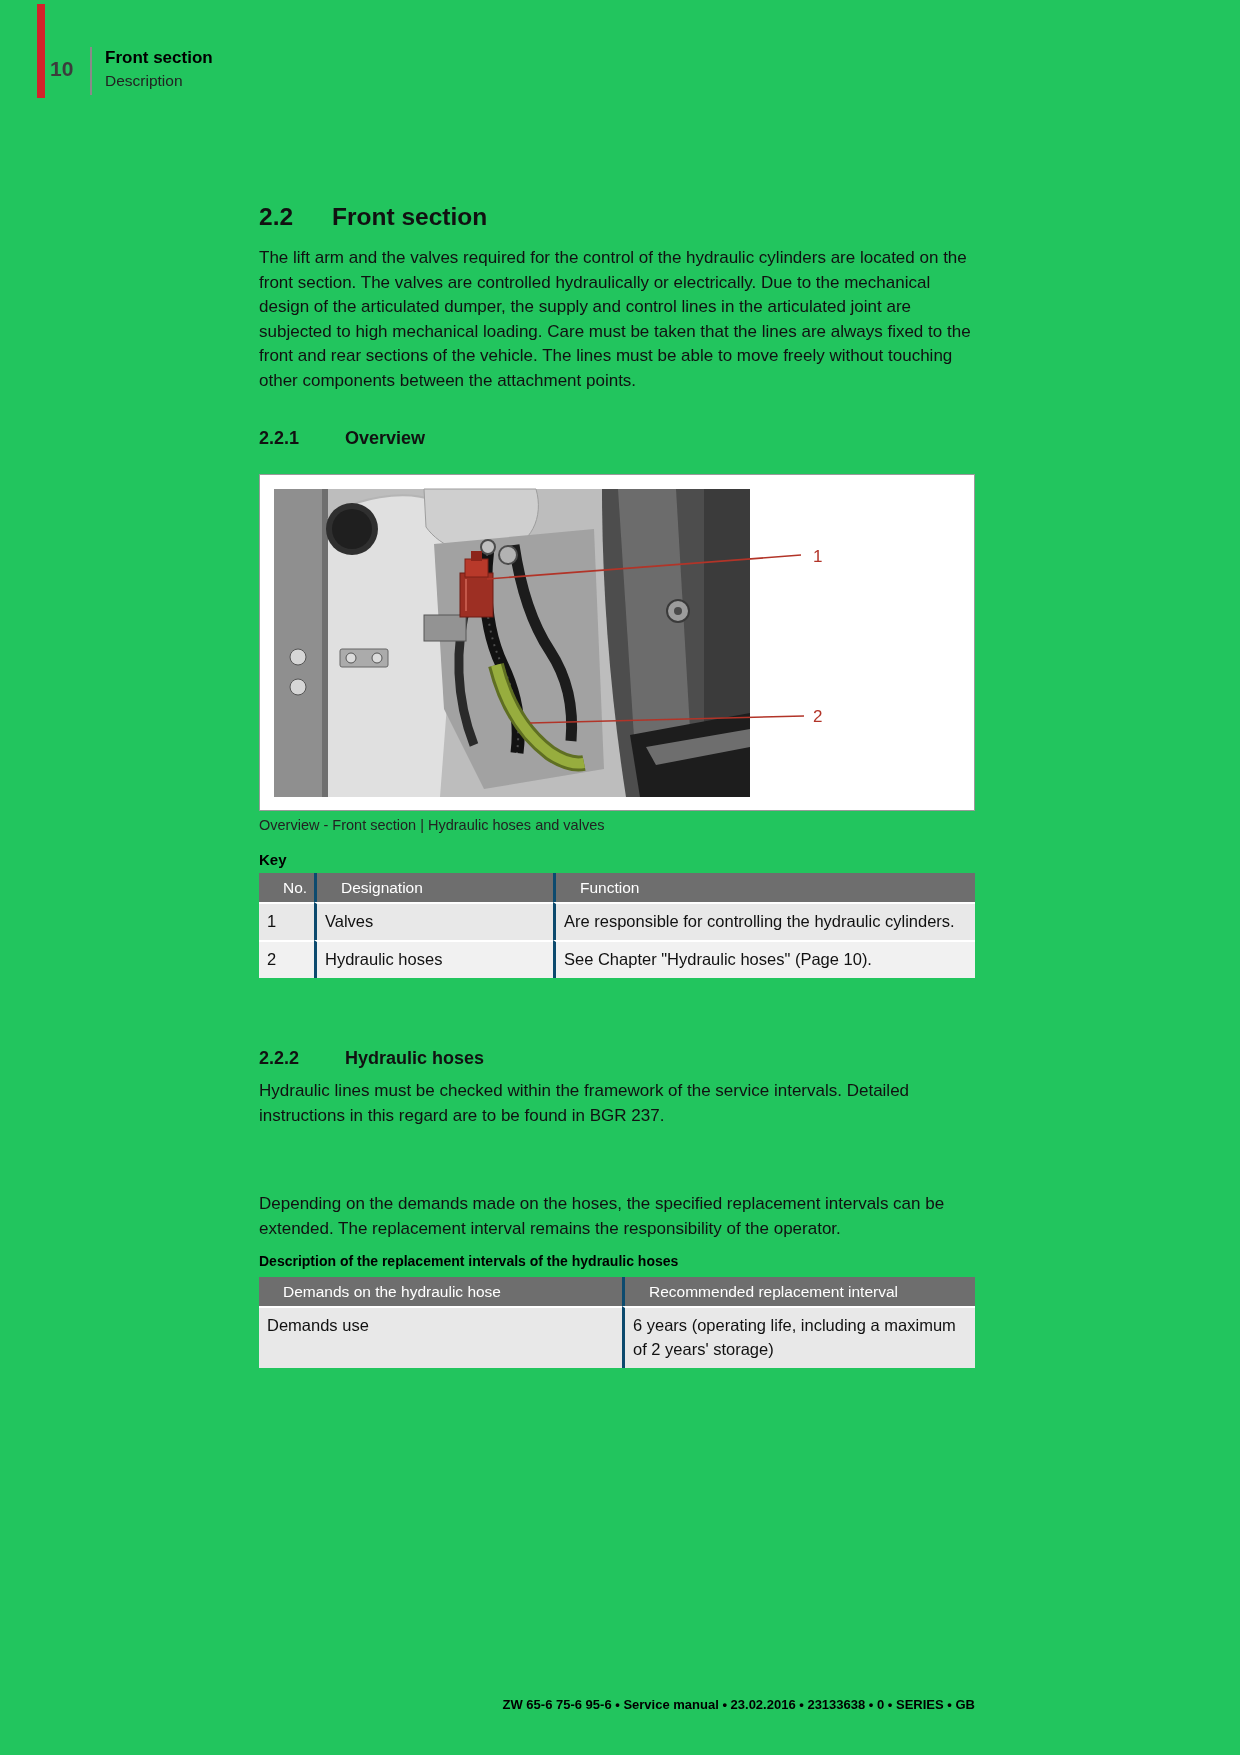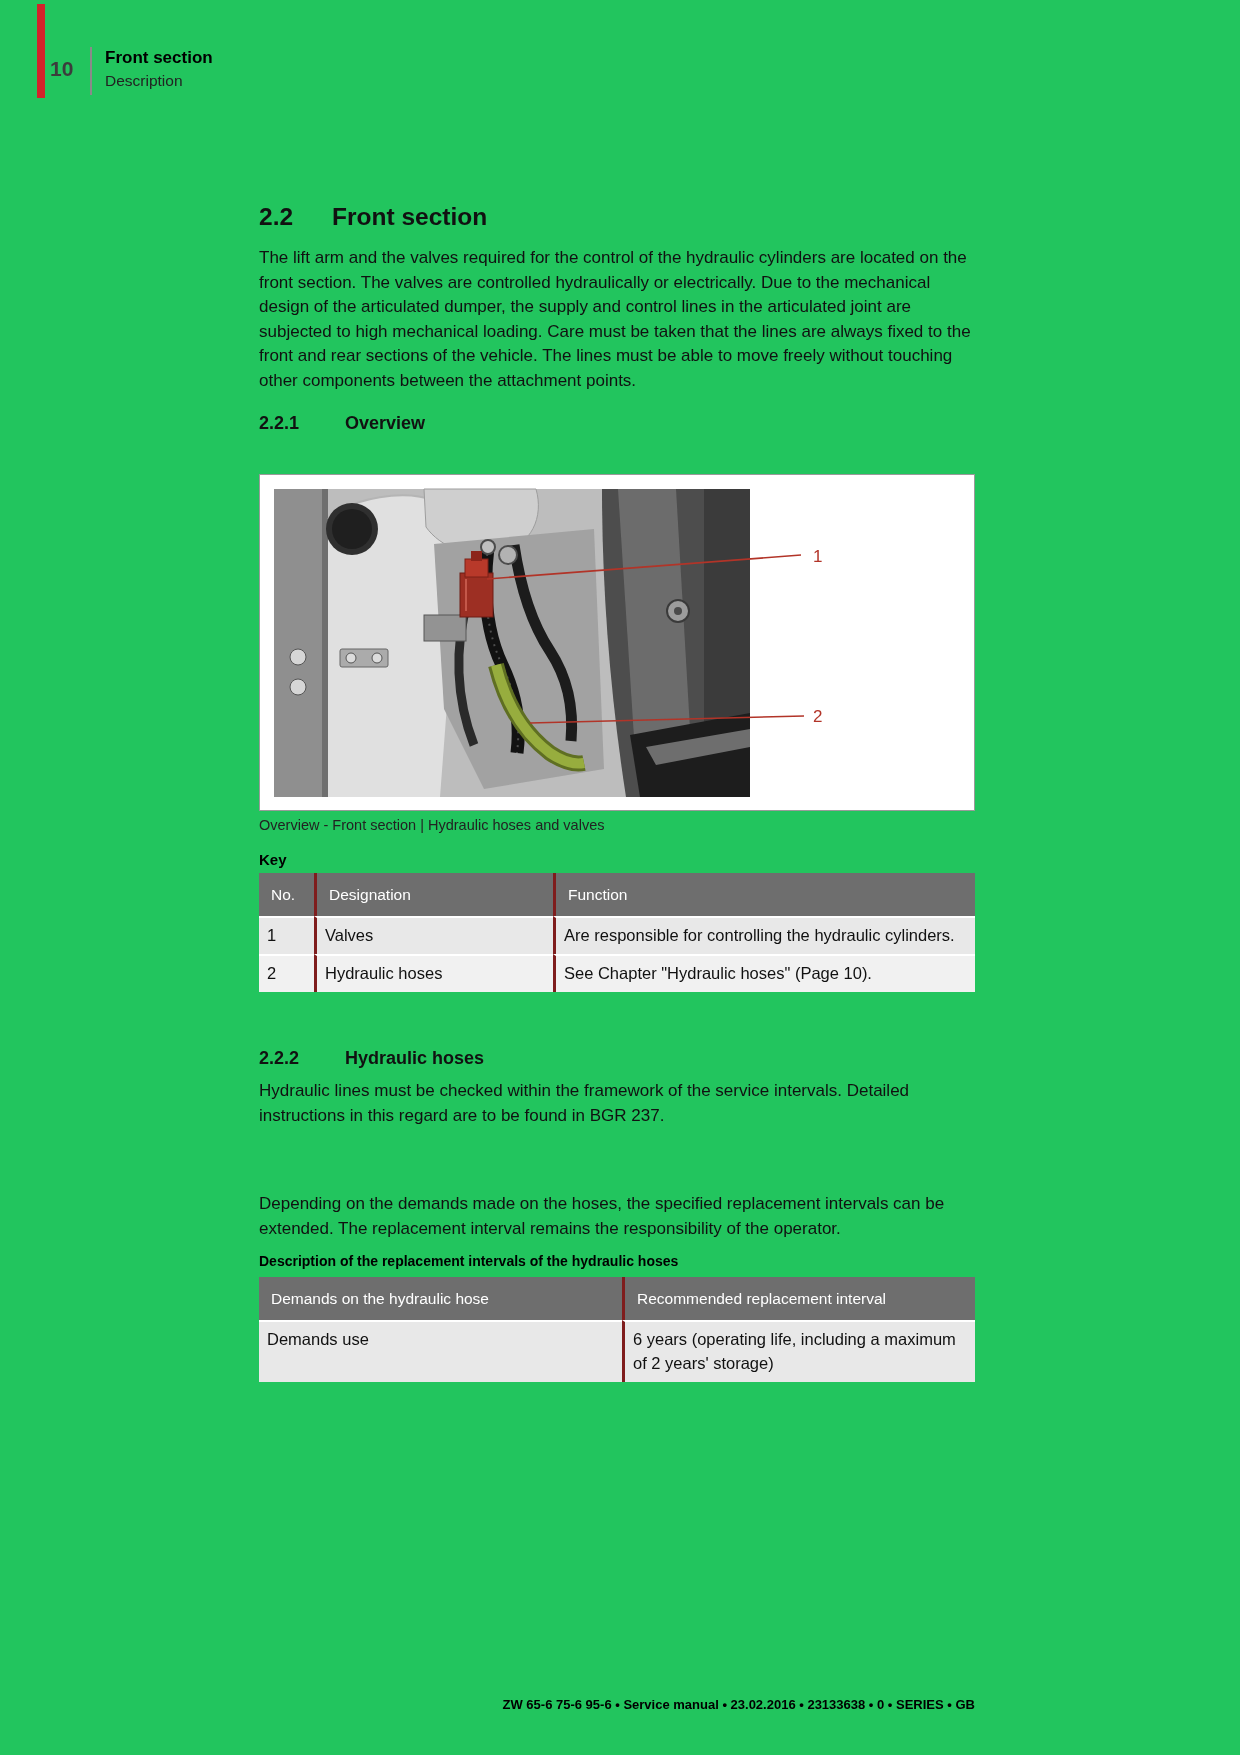--- a/index.html
+++ b/index.html
@@ -19,37 +19,37 @@
   .chapter .s { font-size:15.5px; color:#222; margin-top:4px; }
 
   
   .abs { position:absolute; left:259px; width:716px; }
   .h1 { top:203px; display:flex; font-size:24.5px; font-weight:bold; color:#111; }
   .h1 .num { width:73px; flex:0 0 auto; }
   .h2 { display:flex; font-size:18px; font-weight:bold; color:#111; }
   .h2 .num { width:86px; flex:0 0 auto; }
   .body-text { font-size:17px; line-height:24.5px; color:#111; }
   .p-intro { top:246px; }
-  .h2-overview { top:413px; }
+  .h2-overview { top:428px; }
 
   
   .figure { top:474px; height:337px; border:1px solid #9a9a9a; background:#fff; }
   .fig-svg { display:block; }
   .co { font-size:17px; fill:#b23428; font-family:"Liberation Sans", sans-serif; }
   .fig-caption { top:817px; font-size:14.5px; color:#222; }
   .key-label { top:851px; font-size:15px; font-weight:bold; color:#000; }
 
   
   table.man { border-collapse:separate; border-spacing:0; width:716px; table-layout:fixed; }
   table.man th {
     background:#6e6e6e; color:#ffffff; font-weight:normal; text-align:left;
-    font-size:15.5px; padding:4px 12px; height:43px; vertical-align:middle;
+    font-size:15.5px; padding:4px 24px; height:29px; vertical-align:middle;
   }
   table.man td { padding:5px 8px 7px 8px; vertical-align:top; font-size:16.5px; line-height:24px; color:#111; }
-  table.man th + th, table.man td + td { border-left:3px solid #7f1d1d; }
+  table.man th + th, table.man td + td { border-left:3px solid #0c4a6e; }
   table.man tbody td { border-top:2px solid #ffffff; }
   table.man tr.r1 td { background:#e8e8e8; }
   table.man tr.r2 td { background:#f1f1f1; }
   .table-key { top:873px; }
   .h2-hoses { top:1048px;align-items:flex-end; }
   .p-h1 { top:1079px; }
   .p-h2 { top:1137px; }
   .p-h3 { top:1192px; }
   .table-caption { top:1253px; font-size:14px; font-weight:bold; color:#000; }
   .table-intervals { top:1277px; }

